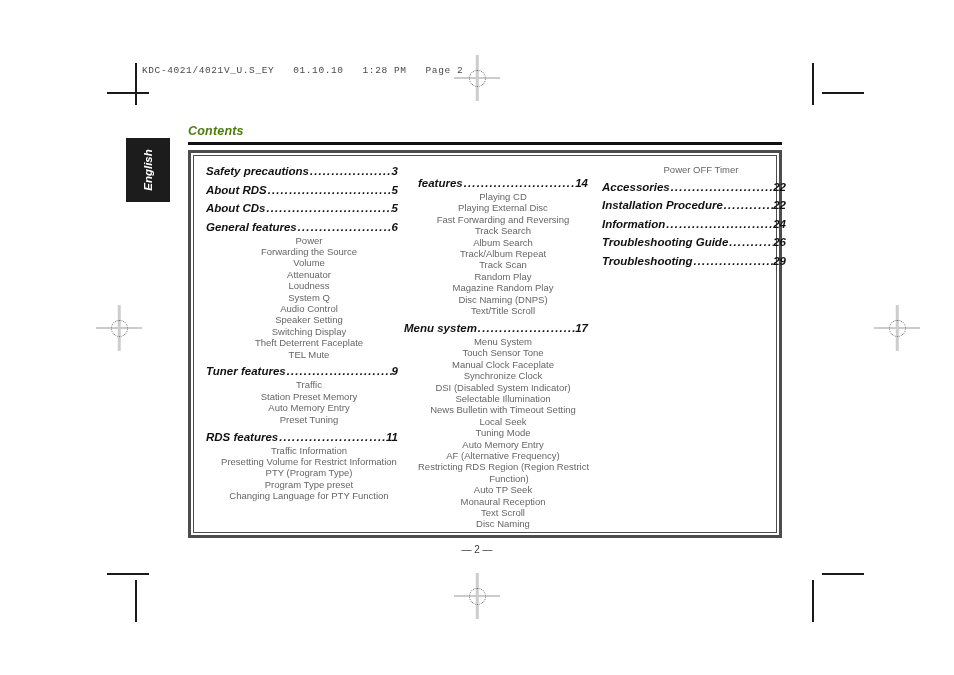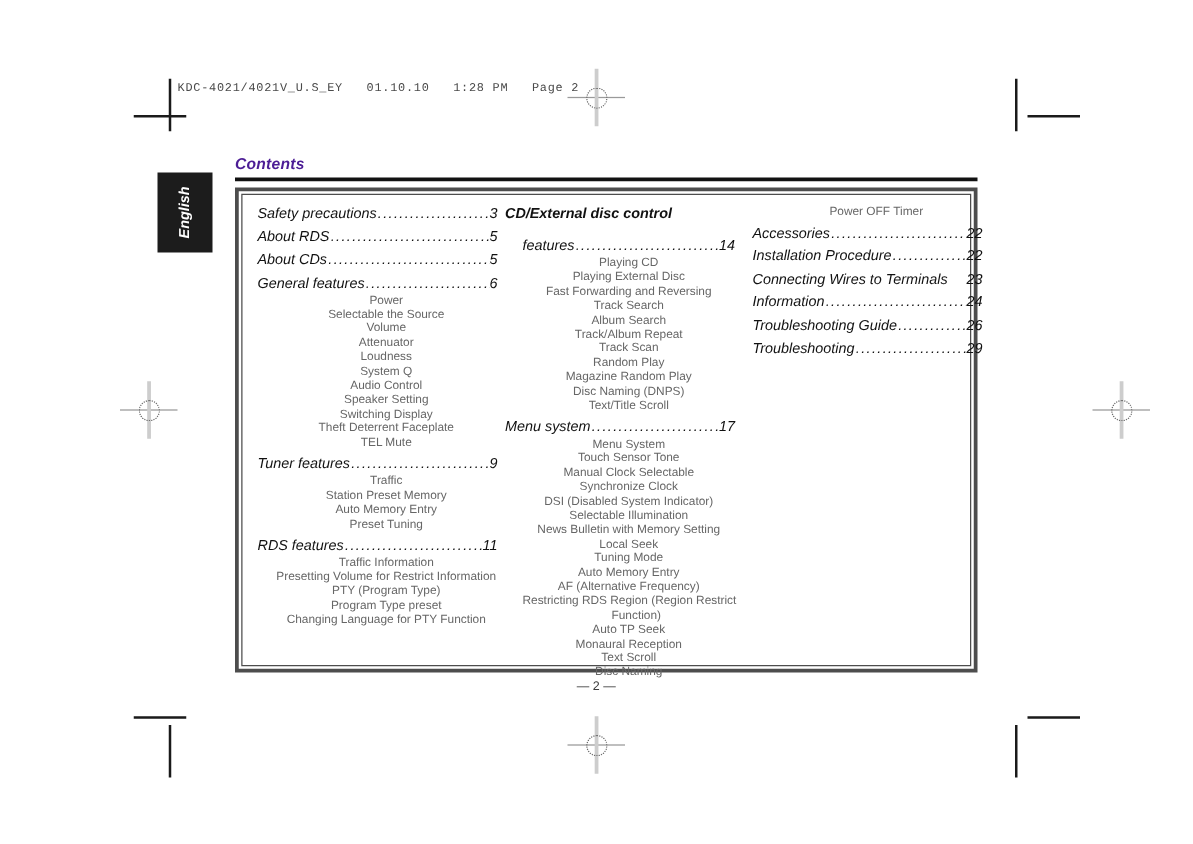--- a/index.html
+++ b/index.html
@@ -87,21 +87,21 @@
   }
 
   
   .page-title {
     position: absolute;
     left: 188px;
     top: 124px;
     font-size: 12.5px;
     font-weight: bold;
     font-style: italic;
-    color: #4c1d95;
+    color: #4d7c0f;
     letter-spacing: 0.2px;
   }
   .title-rule {
     position: absolute;
     left: 188px;
     top: 142px;
     width: 594px;
     height: 3px;
     background: #111111;
   }
@@ -137,21 +137,21 @@
   }
   .col-left   { width: 198px; padding-right: 6px; }
   .col-mid    { width: 190px; padding-right: 6px; }
   .col-right  { width: 192px; padding-left: 8px; }
 
   
   .chapter {
     display: flex;
     align-items: baseline;
     font-size: 11.5px;
-    font-weight: normal;
+    font-weight: bold;
     font-style: italic;
     color: #111111;
     margin-top: 4.5px;
     margin-bottom: 1px;
     line-height: 14px;
     white-space: nowrap;
   }
   .chapter:first-child { margin-top: 0; }
   .chapter .ch-text { flex: 0 0 auto; }
   .chapter .leader {
@@ -260,21 +260,21 @@
             <span class="ch-text">About CDs</span>
             <span class="leader">.................................</span>
             <span class="pg">5</span>
           </div>
           <div class="chapter">
             <span class="ch-text">General features </span>
             <span class="leader">...........................</span>
             <span class="pg">6</span>
           </div>
           <div class="subitem">Power</div>
-          <div class="subitem">Selectable the Source</div>
+          <div class="subitem">Forwarding the Source</div>
           <div class="subitem">Volume</div>
           <div class="subitem">Attenuator</div>
           <div class="subitem">Loudness</div>
           <div class="subitem">System Q</div>
           <div class="subitem">Audio Control</div>
           <div class="subitem">Speaker Setting</div>
           <div class="subitem">Switching Display</div>
           <div class="subitem">Theft Deterrent Faceplate</div>
           <div class="subitem">TEL Mute</div>
           <div class="chapter">
@@ -292,21 +292,20 @@
             <span class="pg">11</span>
           </div>
           <div class="subitem">Traffic Information</div>
           <div class="subitem">Presetting Volume for Restrict Information</div>
           <div class="subitem">PTY (Program Type)</div>
           <div class="subitem">Program Type preset</div>
           <div class="subitem">Changing Language for PTY Function</div>
         </div>
       <div class="toc-col col-mid" id="toc-col-1">
           <div class="chapter-wrap">
-            <div class="ch-line1">CD/External disc control</div>
             <div class="chapter">
               <span class="ch-text">features </span>
               <span class="leader">.................................</span>
               <span class="pg">14</span>
             </div>
           </div>
           <div class="subitem">Playing CD</div>
           <div class="subitem">Playing External Disc</div>
           <div class="subitem">Fast Forwarding and Reversing</div>
           <div class="subitem">Track Search</div>
@@ -317,25 +316,25 @@
           <div class="subitem">Magazine Random Play</div>
           <div class="subitem">Disc Naming (DNPS)</div>
           <div class="subitem">Text/Title Scroll</div>
           <div class="chapter">
             <span class="ch-text">Menu system</span>
             <span class="leader">.............................</span>
             <span class="pg">17</span>
           </div>
           <div class="subitem">Menu System</div>
           <div class="subitem">Touch Sensor Tone</div>
-          <div class="subitem">Manual Clock Selectable</div>
+          <div class="subitem">Manual Clock Faceplate</div>
           <div class="subitem">Synchronize Clock</div>
           <div class="subitem">DSI (Disabled System Indicator)</div>
           <div class="subitem">Selectable Illumination</div>
-          <div class="subitem">News Bulletin with Memory Setting</div>
+          <div class="subitem">News Bulletin with Timeout Setting</div>
           <div class="subitem">Local Seek</div>
           <div class="subitem">Tuning Mode</div>
           <div class="subitem">Auto Memory Entry</div>
           <div class="subitem">AF (Alternative Frequency)</div>
           <div class="subitem">Restricting RDS Region (Region Restrict</div>
           <div class="subitem cont">Function)</div>
           <div class="subitem">Auto TP Seek</div>
           <div class="subitem">Monaural Reception</div>
           <div class="subitem">Text Scroll</div>
           <div class="subitem">Disc Naming</div>
@@ -346,25 +345,20 @@
             <span class="ch-text">Accessories </span>
             <span class="leader">.............................</span>
             <span class="pg">22</span>
           </div>
           <div class="chapter">
             <span class="ch-text">Installation Procedure </span>
             <span class="leader">...............</span>
             <span class="pg">22</span>
           </div>
           <div class="chapter">
-            <span class="ch-text">Connecting Wires to Terminals </span>
-            <span class="leader"></span>
-            <span class="pg">23</span>
-          </div>
-          <div class="chapter">
             <span class="ch-text">Information </span>
             <span class="leader">................................</span>
             <span class="pg">24</span>
           </div>
           <div class="chapter">
             <span class="ch-text">Troubleshooting Guide </span>
             <span class="leader">..............</span>
             <span class="pg">26</span>
           </div>
           <div class="chapter">

